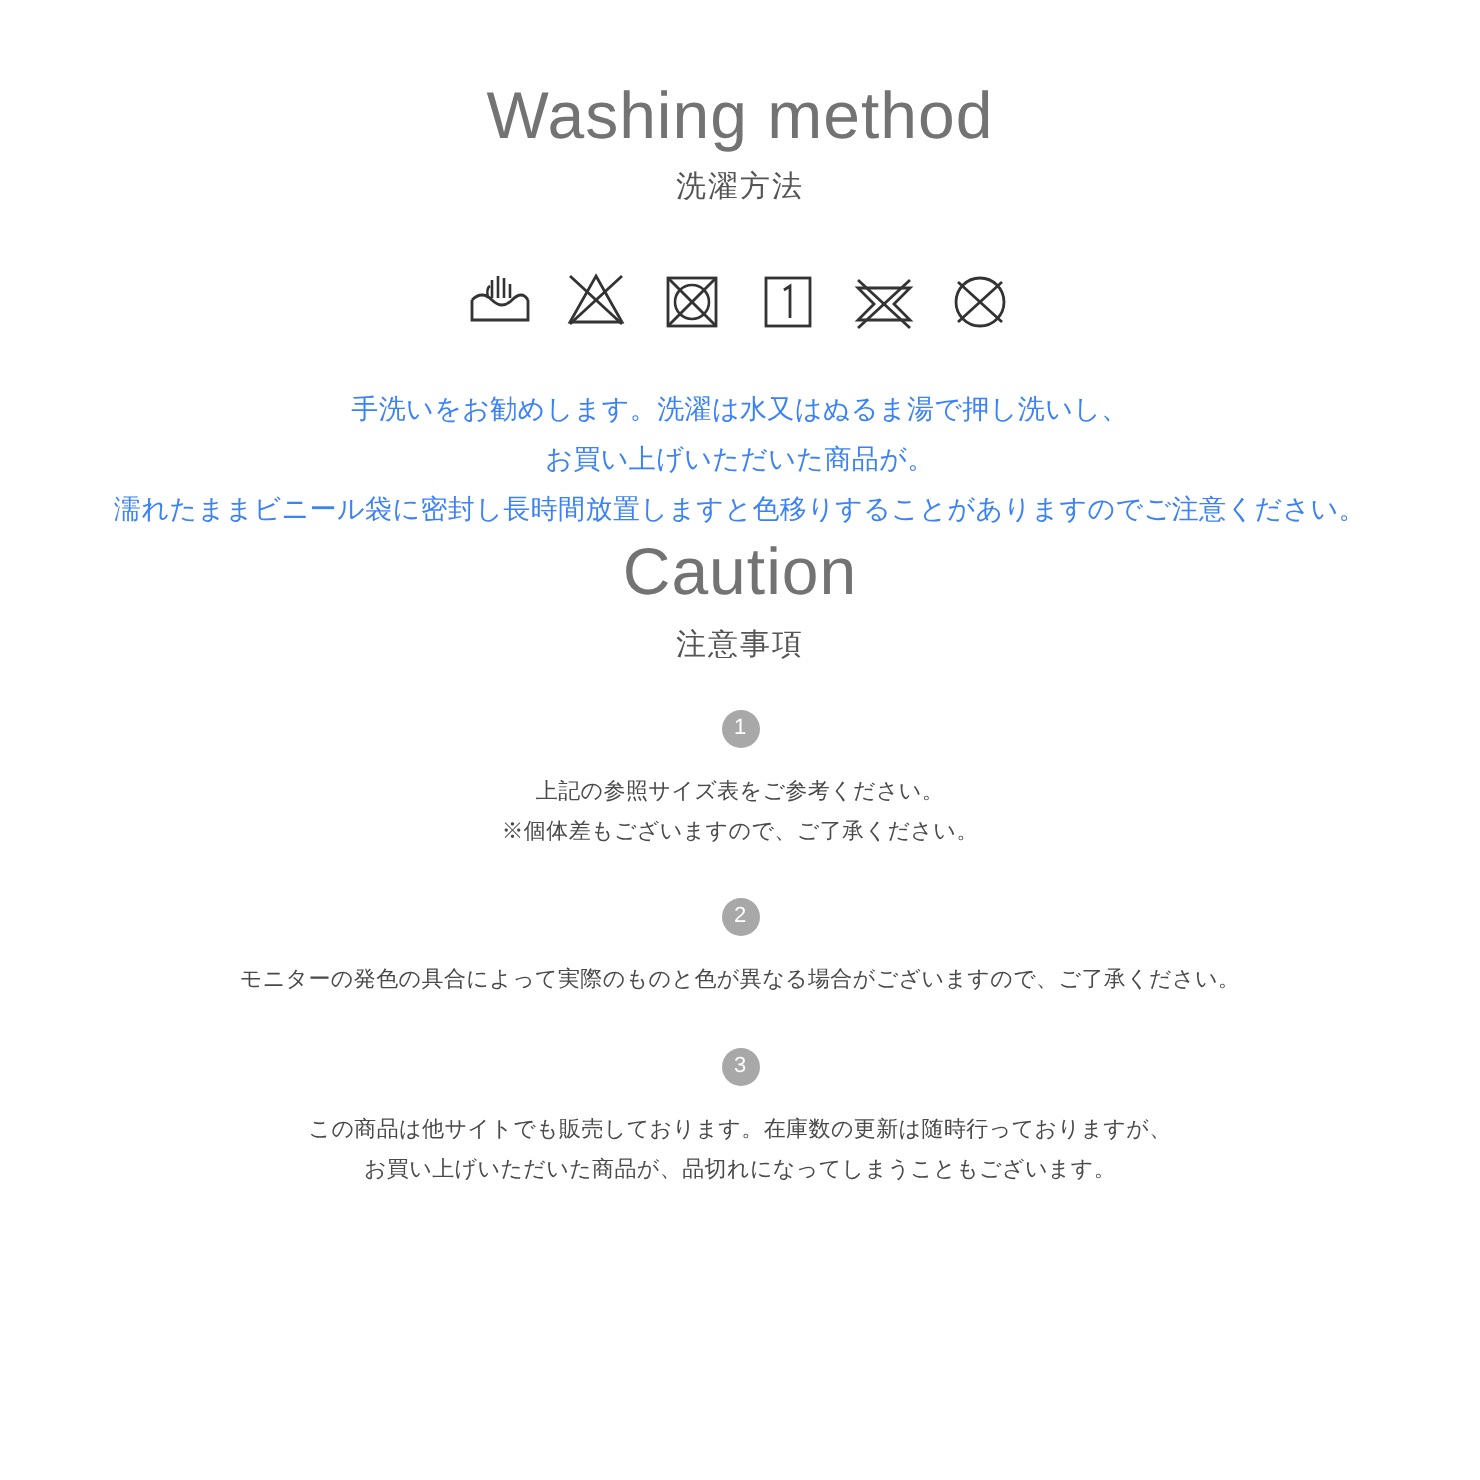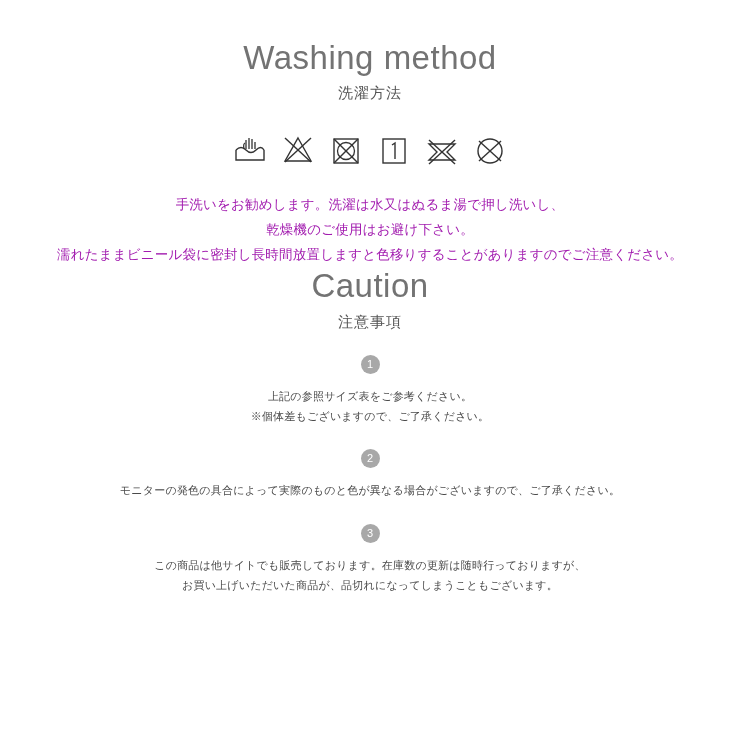--- a/index.html
+++ b/index.html
@@ -56,21 +56,21 @@
   .symbol svg {
     display: block;
   }
 
   
   .care-text {
     margin-top: 26px;
     text-align: center;
     font-size: 13.5px;
     line-height: 1.85;
-    color: #a21caf;
+    color: #3b82f6;
     letter-spacing: 0.2px;
   }
   .care-text div {
     white-space: nowrap;
   }
 
   
   .caution-block {
   }
   .caution-item {
@@ -159,21 +159,21 @@
         <circle cx="17" cy="18" r="12" fill="none" stroke="#333" stroke-width="1.4"></circle>
         <path d="M6 8 L28 28" stroke="#333" stroke-width="1.4"></path>
         <path d="M28 8 L6 28" stroke="#333" stroke-width="1.4"></path>
       </svg>
     </span>
 
   </div>
 
   <div class="care-text">
     <div>手洗いをお勧めします。洗濯は水又はぬるま湯で押し洗いし、</div>
-    <div>乾燥機のご使用はお避け下さい。</div>
+    <div>お買い上げいただいた商品が。</div>
     <div>濡れたままビニール袋に密封し長時間放置しますと色移りすることがありますのでご注意ください。</div>
   </div>
 
   <div class="caution-block">
     <h1 class="section-title">Caution</h1>
     <p class="section-subtitle">注意事項</p>
 
     <div class="caution-item">
       <div class="badge">1</div>
       <div class="caution-lines">

